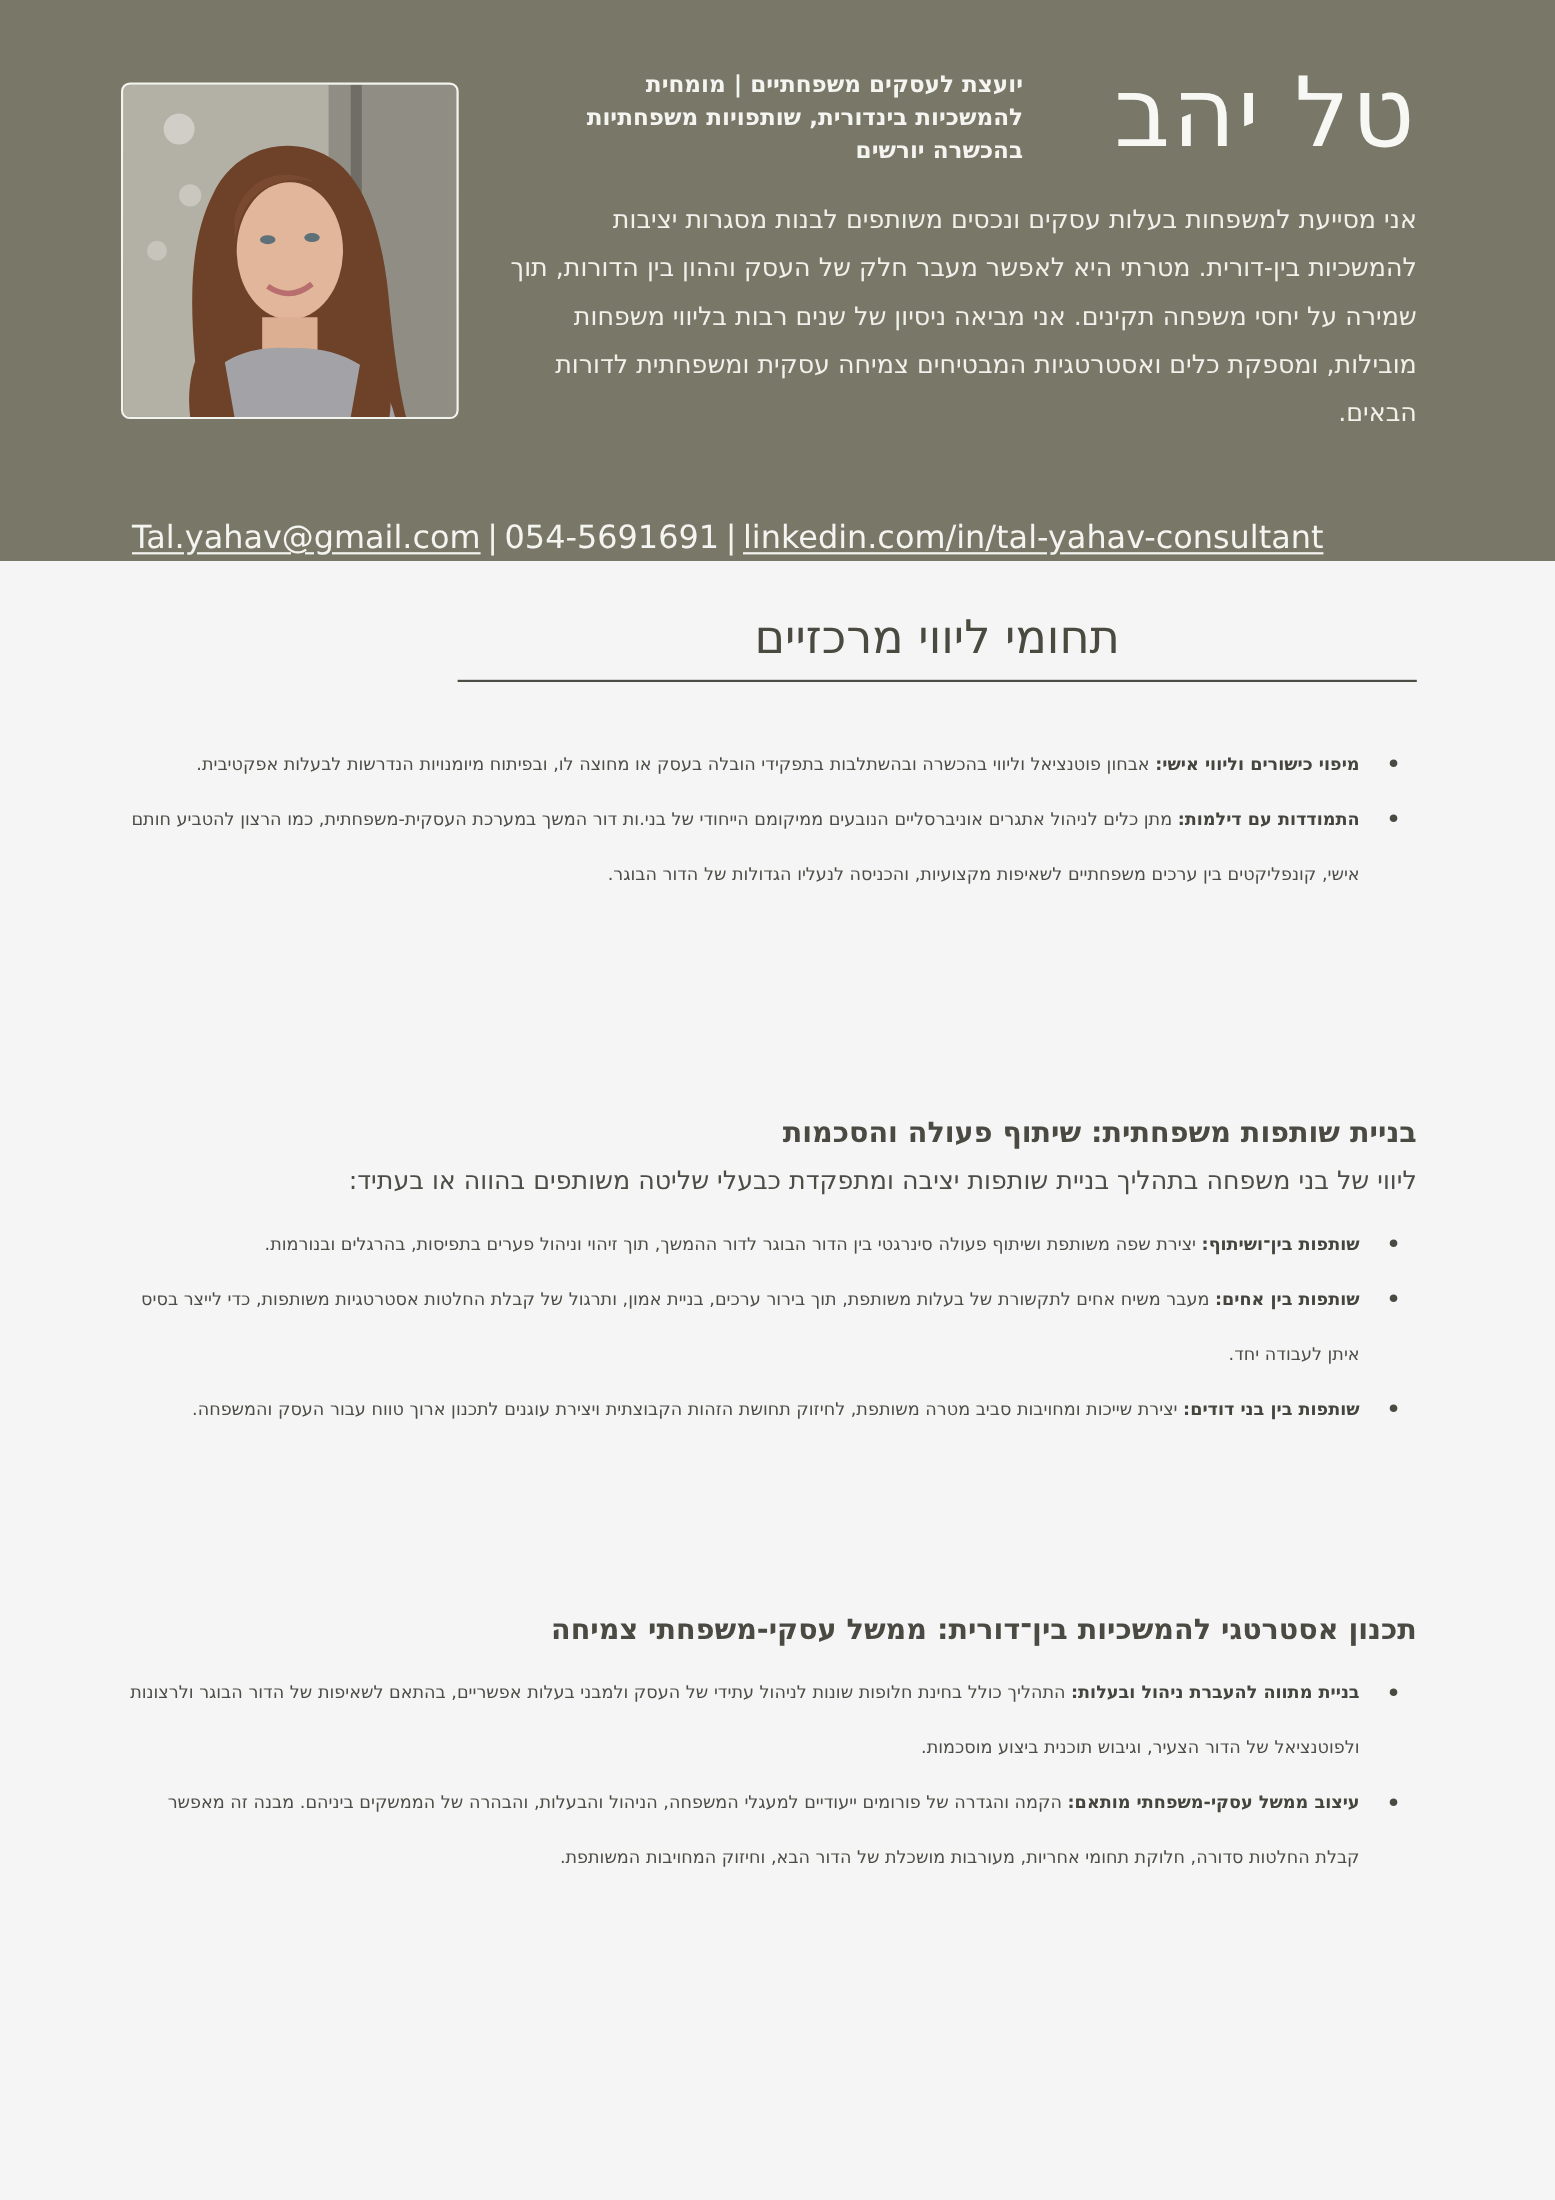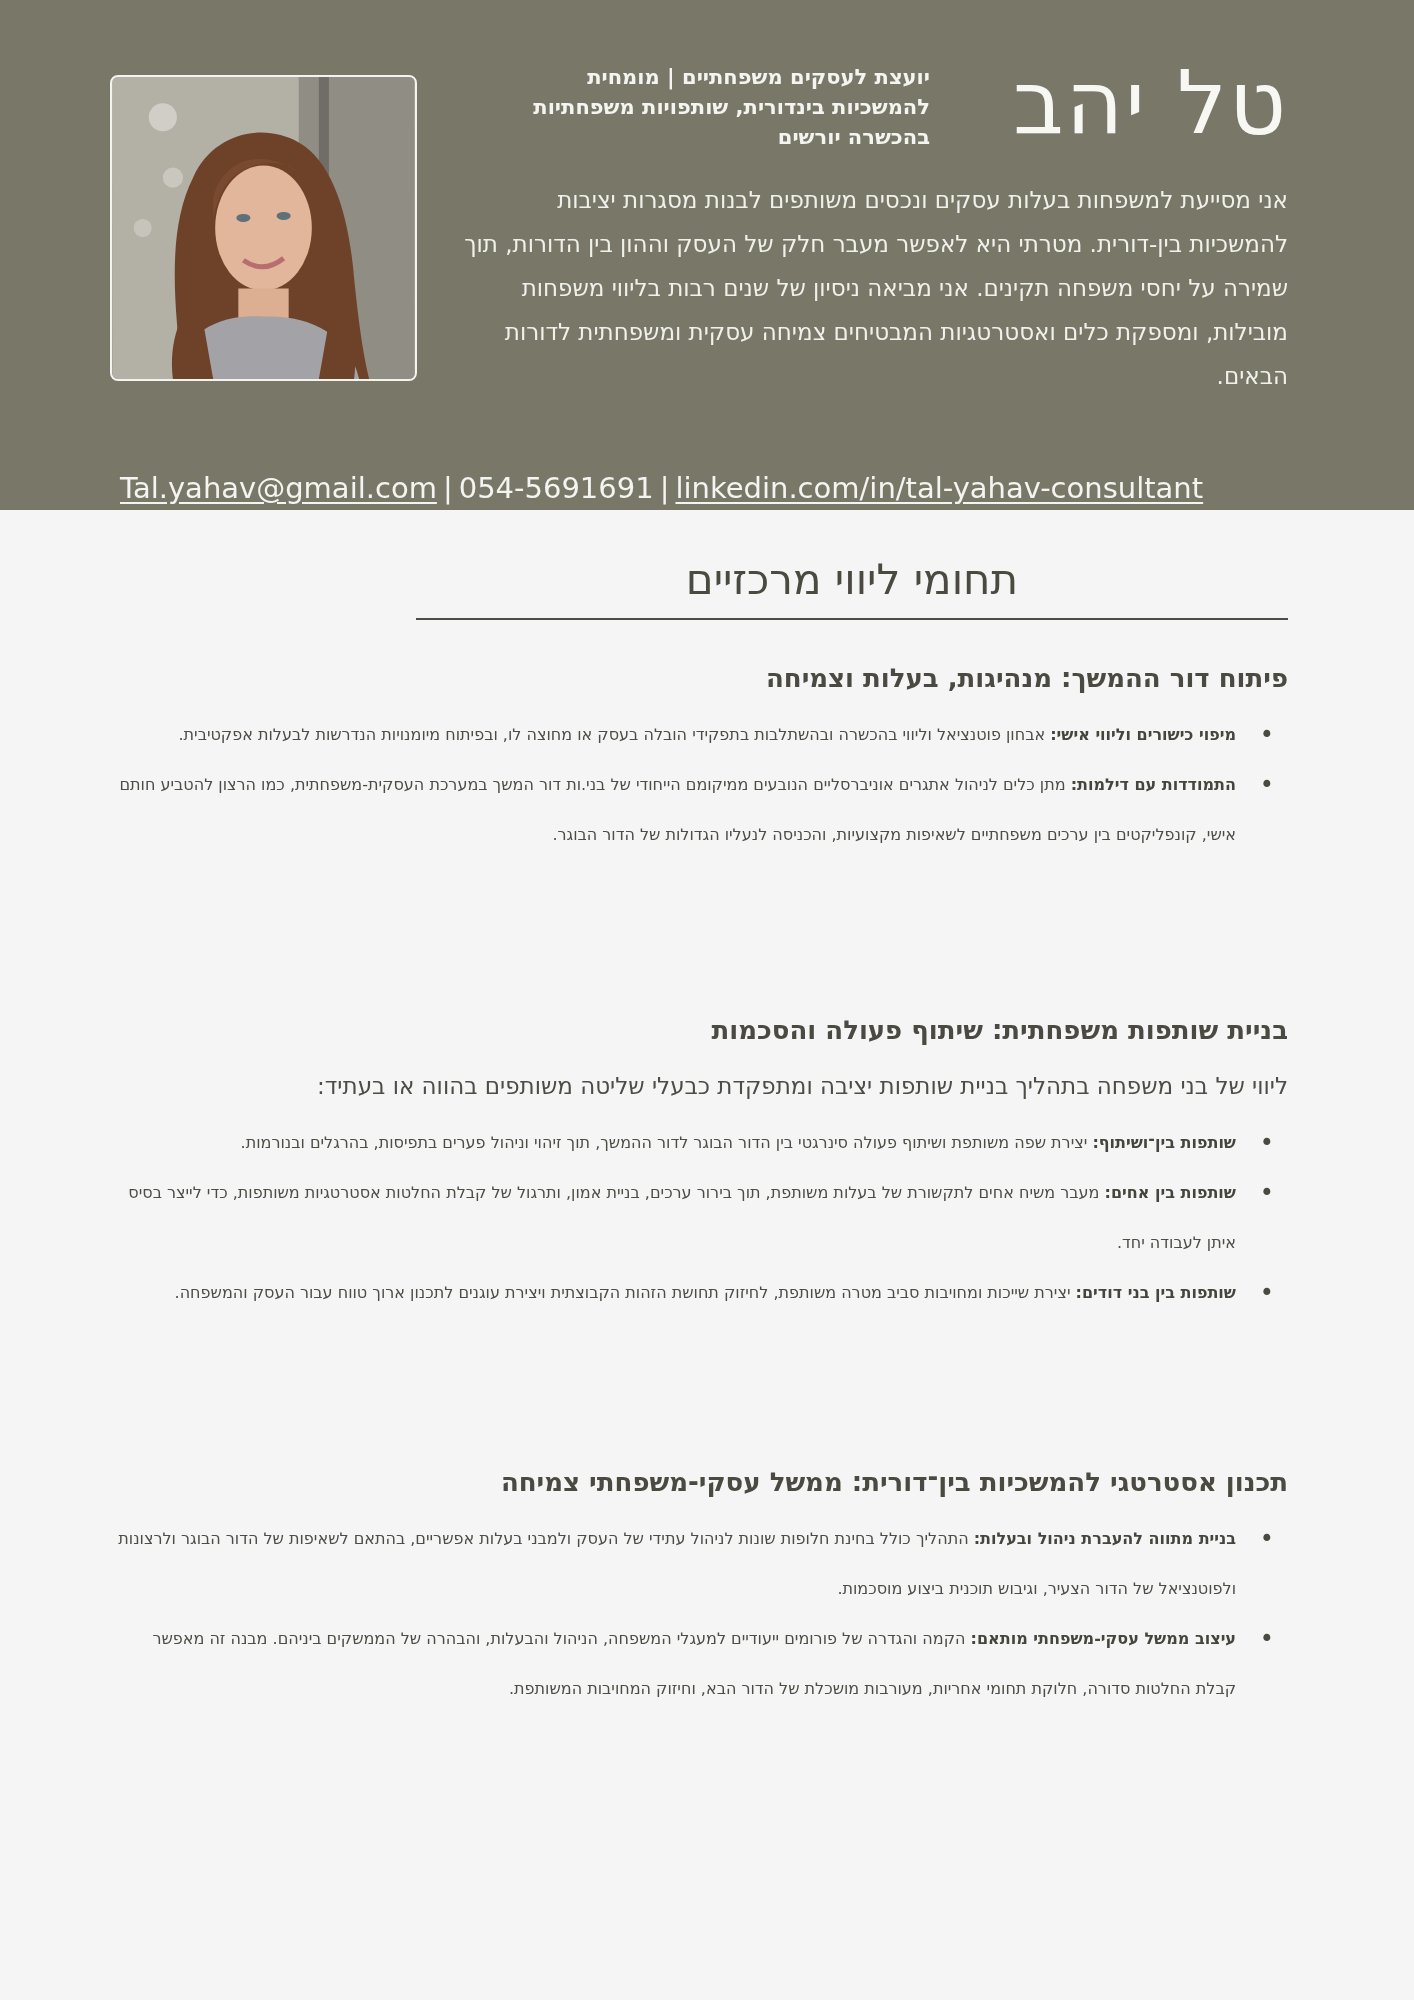--- a/index.html
+++ b/index.html
@@ -39,21 +39,21 @@
   .contact .sep { margin: 0 6px; }
 
   .main { position: absolute; left: 0; top: 510px; width: 1414px; }
   .section-title {
     position: absolute; right: 126px; top: 45px; width: 872px;
     font-size: 42px; font-weight: normal; color: #4a4a40; text-align: center;
     padding-bottom: 14px; border-bottom: 2px solid #4d4d45;
   }
   .block { position: absolute; right: 126px; width: 1180px; text-align: right; }
   .sub-head { font-size: 26px; font-weight: bold; color: #4a4a42; line-height: 40px; }
-  .intro { font-size: 23px; line-height: 40px; color: #4d4d47; margin-top: 16px; }
+  .intro { font-size: 23px; line-height: 40px; color: #4d4d47; margin-top: 4px; }
   ul.items { list-style: none; margin-top: 12px; }
   ul.items li {
     position: relative; padding-right: 52px; font-size: 16px; line-height: 50px; color: #4d4d47;
   }
   ul.items li::before {
     content: "•"; position: absolute; right: 14px; top: 0; font-size: 24px; color: #4a4a42;
   }
   ul.items li b { font-weight: bold; color: #45453e; }
 </style>
 </head>
@@ -87,21 +87,20 @@
 
   <div class="contact">
     <a title="Tal.yahav@gmail.com">Tal.yahav@gmail.com</a><span class="sep">|</span><span>054-5691691</span><span class="sep">|</span><a>linkedin.com/in/tal-yahav-consultant</a>
   </div>
 </div>
 
 <div class="main">
   <h2 class="section-title">תחומי ליווי מרכזיים</h2>
 
   <div class="block" style="top:148px;">
-    <div class="sub-head">פיתוח דור ההמשך: מנהיגות, בעלות וצמיחה</div>
     <ul class="items">
       <li><b>מיפוי כישורים וליווי אישי:</b><span> אבחון פוטנציאל וליווי בהכשרה ובהשתלבות בתפקידי הובלה בעסק או מחוצה לו, ובפיתוח מיומנויות הנדרשות לבעלות אפקטיבית.</span></li>
       <li><b>התמודדות עם דילמות:</b><span> מתן כלים לניהול אתגרים אוניברסליים הנובעים ממיקומם הייחודי של בני.ות דור המשך במערכת העסקית-משפחתית, כמו הרצון להטביע חותם אישי, קונפליקטים בין ערכים משפחתיים לשאיפות מקצועיות, והכניסה לנעליו הגדולות של הדור הבוגר.</span></li>
     </ul>
   </div>
 
   <div class="block" style="top:500px;">
     <div class="sub-head">בניית שותפות משפחתית: שיתוף פעולה והסכמות</div>
     <div class="intro">ליווי של בני משפחה בתהליך בניית שותפות יציבה ומתפקדת כבעלי שליטה משותפים בהווה או בעתיד:</div>
     <ul class="items">

